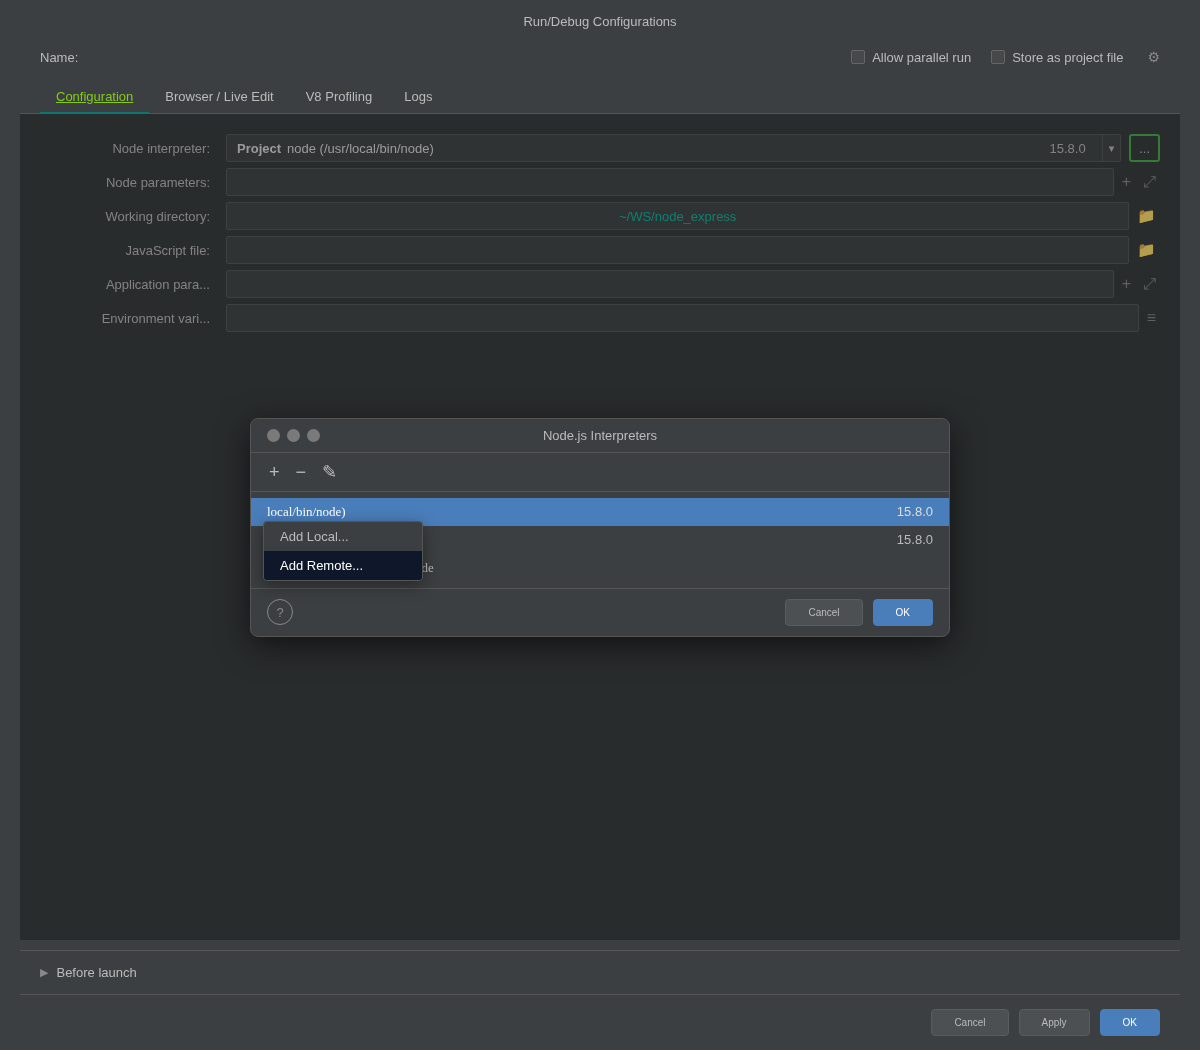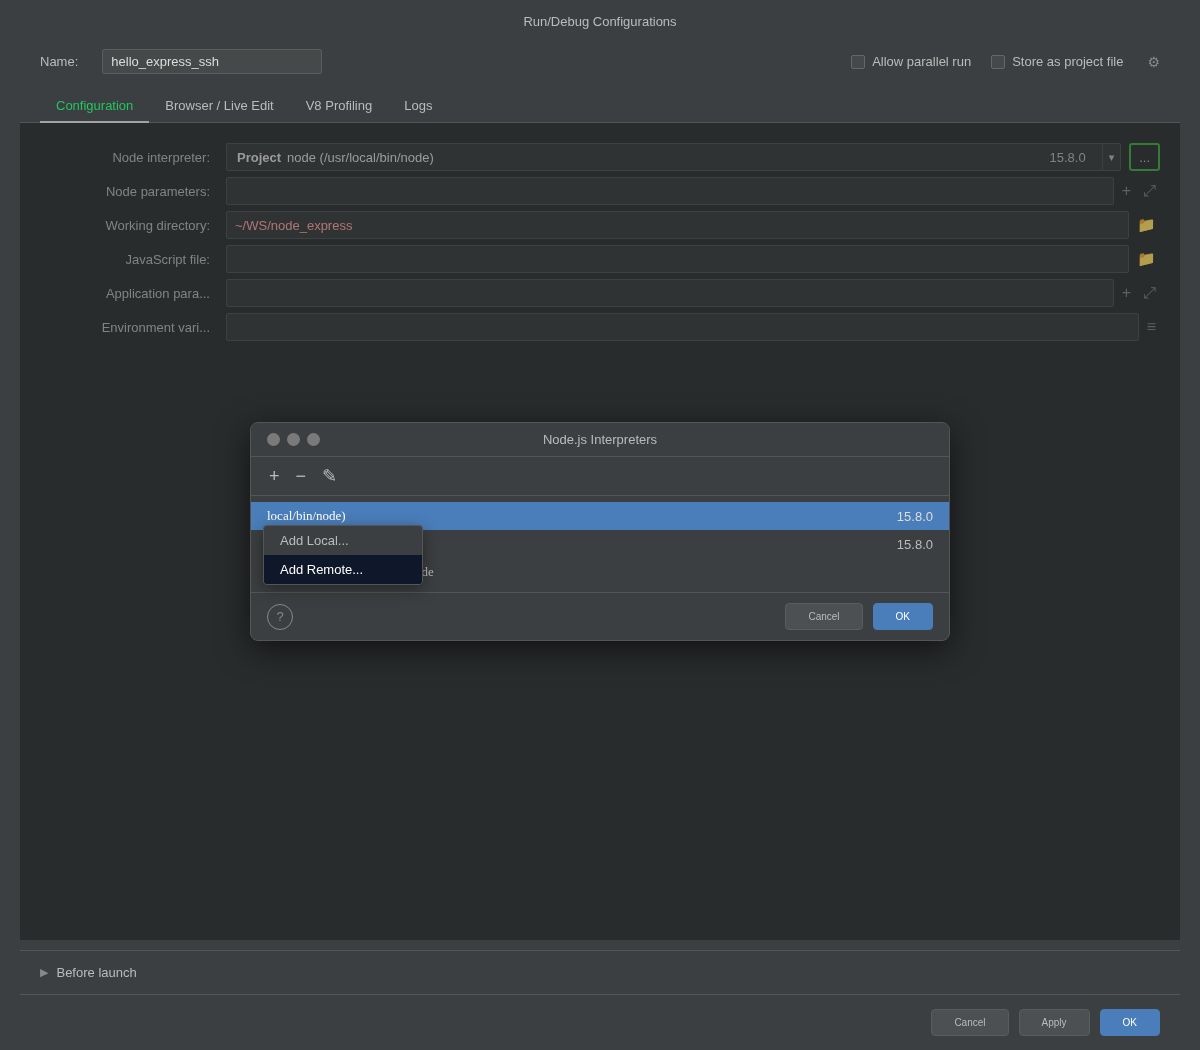--- a/index.html
+++ b/index.html
@@ -98,22 +98,23 @@
     .tab {
       padding: 8px 16px;
       font-size: 13px;
       color: #bbb;
       cursor: pointer;
       border-bottom: 2px solid transparent;
       margin-bottom: -1px;
     }
 
     .tab.active {
-      color: #22c55e;
-      border-bottom: 2px solid #a3a3a3;
+      color: #84cc16;
+      border-bottom: 2px solid #0f766e;
+      text-decoration: underline;
     }
 
     
     .content-area {
       padding: 20px 20px;
       display: flex;
       flex-direction: column;
       gap: 6px;
       flex: 1;
       position: relative;
@@ -136,27 +137,28 @@
     .field-input-wrap {
       flex: 1;
       display: flex;
       align-items: center;
       gap: 4px;
     }
 
     .field-input {
       background: #45494a;
       border: 1px solid #5a5d5e;
-      color: #fca5a5;
+      color: #14b8a6;
       padding: 4px 8px;
       font-size: 13px;
       flex: 1;
       border-radius: 2px;
       outline: none;
       height: 28px;
+      text-align: center;
     }
 
     .node-interpreter-wrap {
       display: flex;
       align-items: center;
       border: 1px solid #5a5d5e;
       border-radius: 2px;
       flex: 1;
       height: 28px;
       overflow: hidden;
@@ -434,21 +436,20 @@
   </style>
 </head>
 <body>
 
 <div class="dialog-title">Run/Debug Configurations</div>
 
 <div class="main-container">
 
   <div class="name-row">
     <span class="name-label">Name:</span>
-    <input class="name-input" type="text" value="hello_express_ssh" style="">
     <div class="options-group">
       <label class="checkbox-item">
         <input type="checkbox" style="">
         <span>Allow parallel run</span>
       </label>
       <label class="checkbox-item">
         <input type="checkbox" style="">
         <span>Store as project file</span>
       </label>
       <span class="gear-icon">⚙</span>

